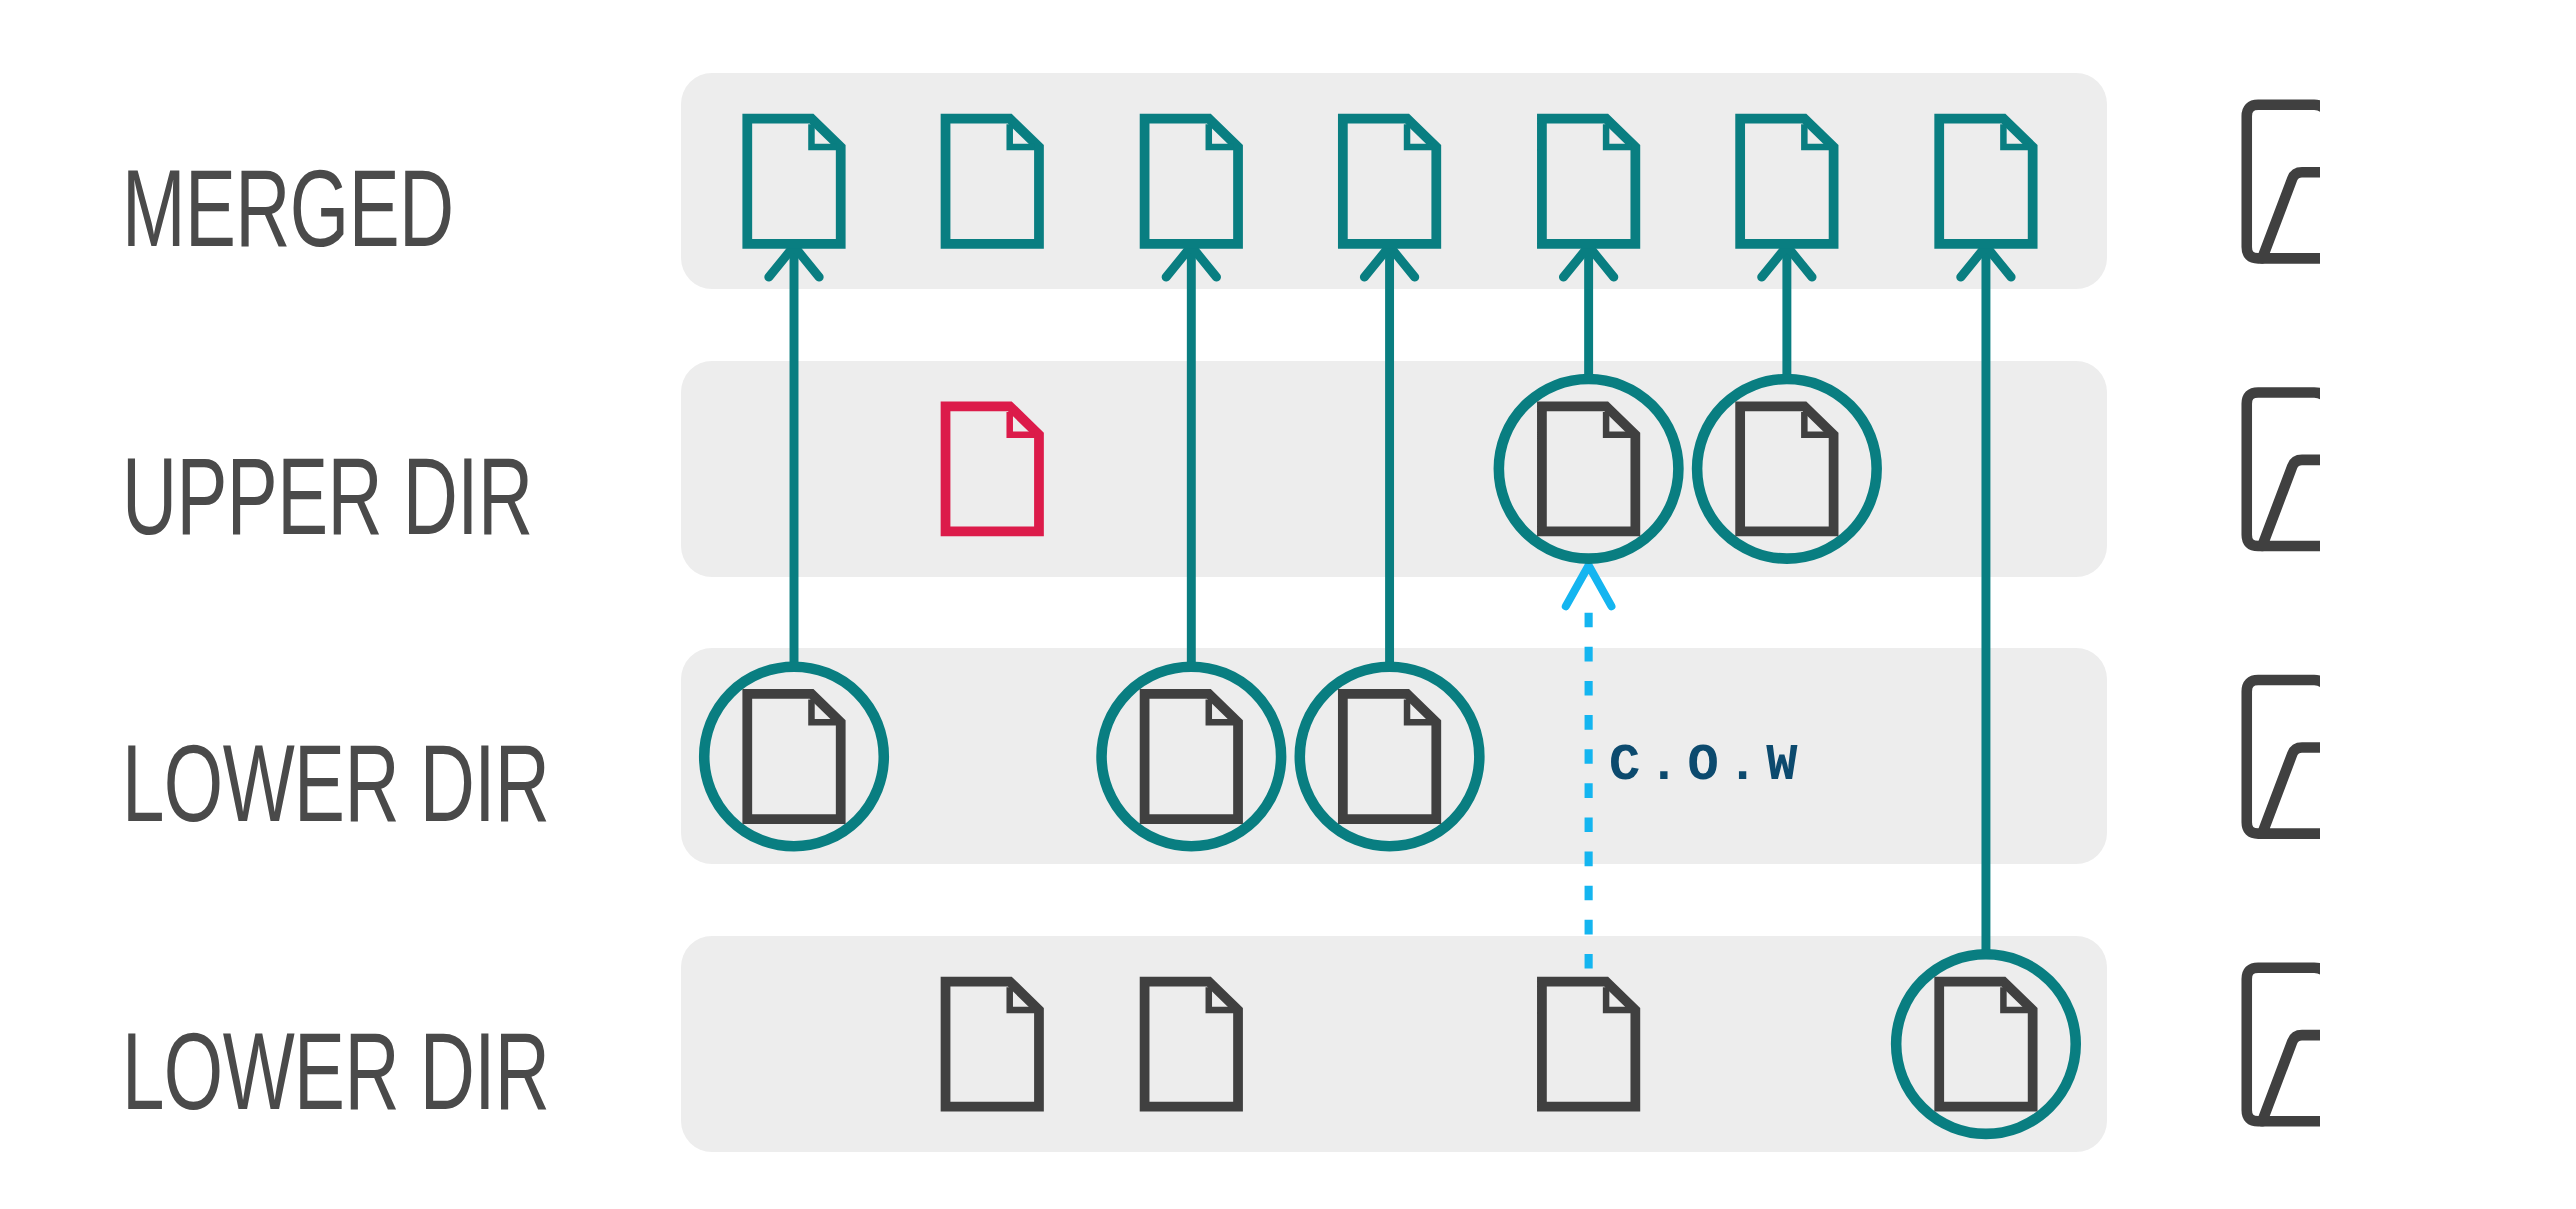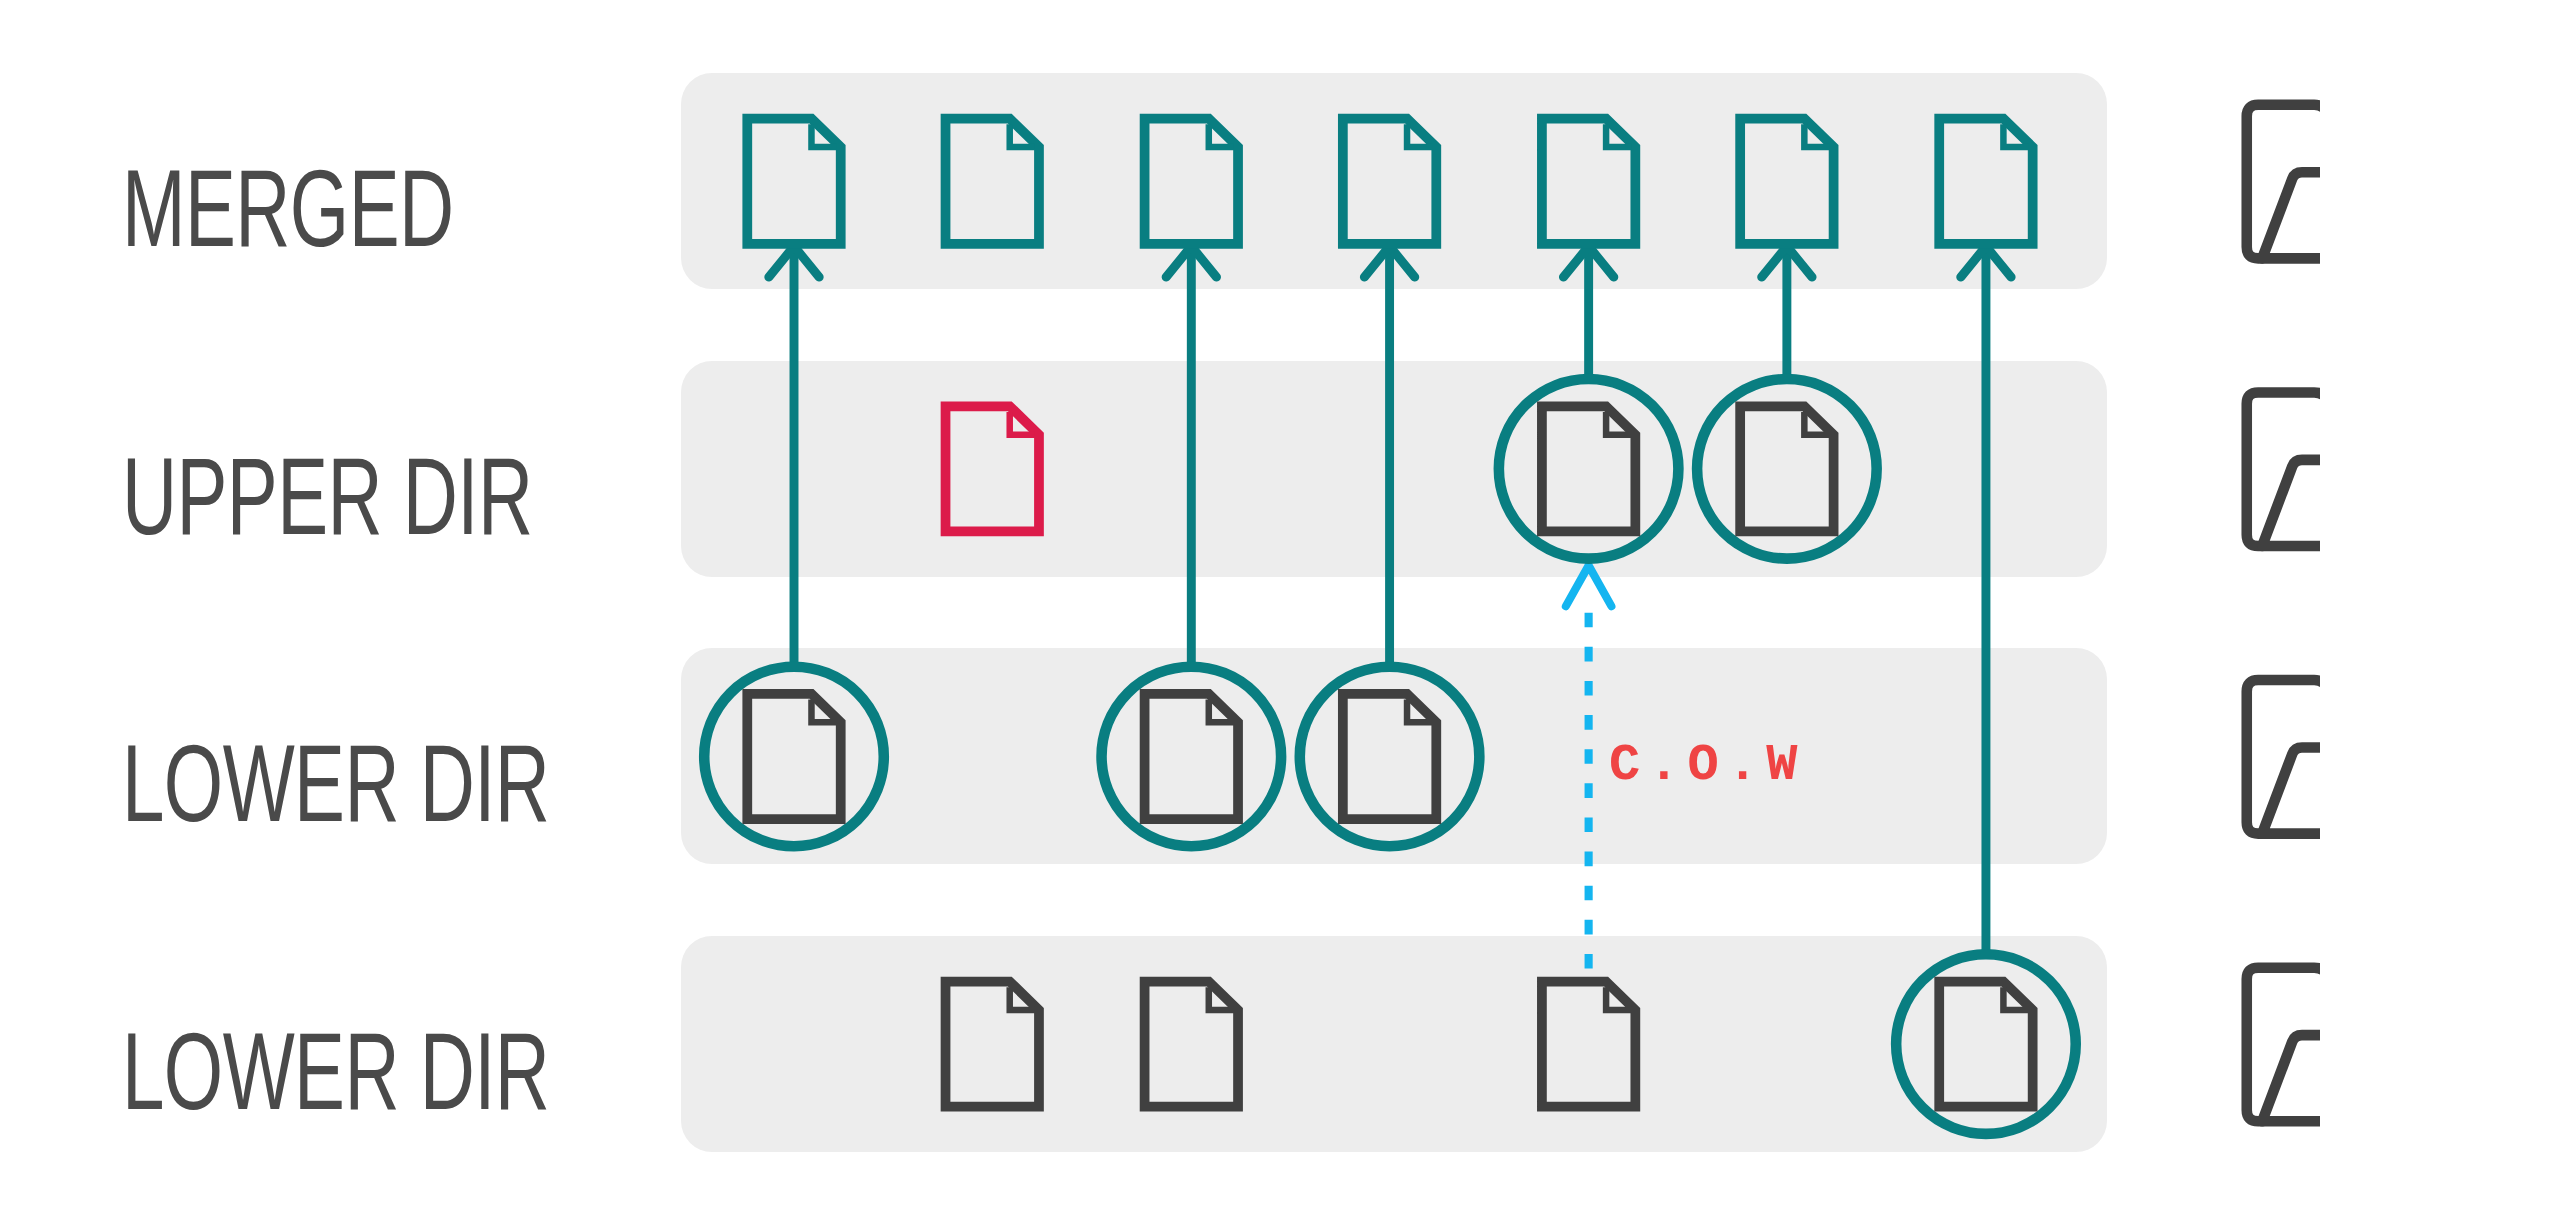--- a/index.html
+++ b/index.html
@@ -177,15 +177,15 @@
         <path d="M199 86 L199 52 Q199 42 189 42 L136 42 Q127 42 121 35 L104 15 Q99 9 90 9 L21 9 Q7 9 7 23 L7 184 Q7 198 21 198 L26 198" fill="none" stroke="#404040" stroke-width="13" stroke-linejoin="round" stroke-linecap="round"></path>
         <path d="M26 198 L63 100 Q66 92 75 92 L252 92 Q263 92 259 102 L227 189 Q224 198 213 198 Z" fill="#ffffff" stroke="#404040" stroke-width="13" stroke-linejoin="round"></path>
       </g>
     </svg>
 
   <div class="row-label" id="label0" style="color: rgb(74, 74, 74);">MERGED</div>
   <div class="row-label" id="label1" style="color: rgb(74, 74, 74);">UPPER DIR</div>
   <div class="row-label" id="label2" style="color: rgb(74, 74, 74);">LOWER DIR</div>
   <div class="row-label" id="label3" style="color: rgb(74, 74, 74);">LOWER DIR</div>
 
-  <div class="cow-label" style="color: #ef4444;">C.O.W</div>
+  <div class="cow-label" style="color: #0c4a6e;">C.O.W</div>
 </div>
 
 
 </body></html>

